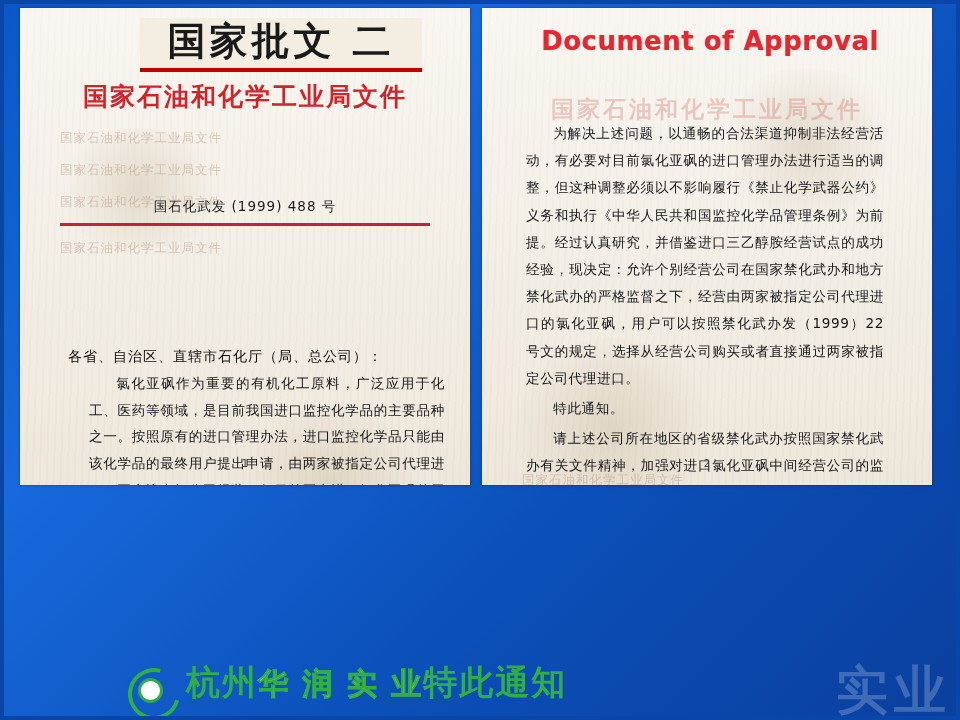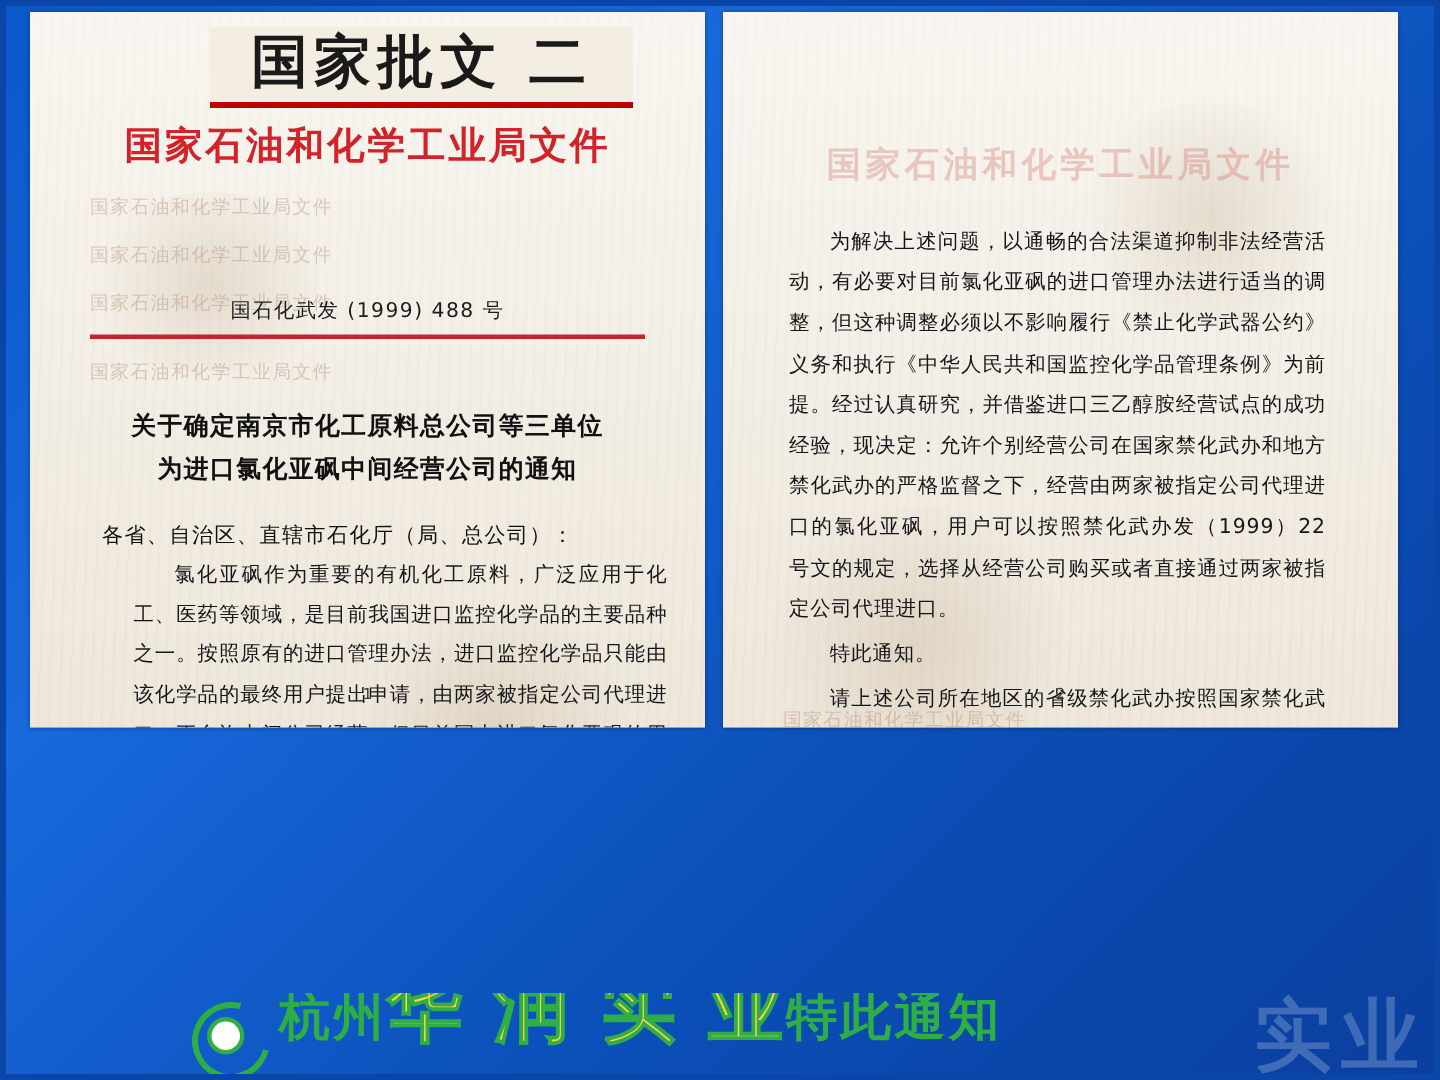--- a/index.html
+++ b/index.html
@@ -197,21 +197,20 @@
     position: absolute;
     top: 112px;
     left: 44px;
     width: 358px;
     font-family: "DejaVu Sans", sans-serif;
     font-size: 13.6px;
     line-height: 2.0;
     color: #15161a;
     text-align: justify;
     letter-spacing: 0.6px;
-    margin-top: 28px;
   }
   .doc-body-right p { margin: 0 0 3px 0; text-indent: 2em; }
 
   
   .logo-band {
     position: absolute;
     left: 0;
     bottom: 0;
     width: 960px;
     height: 58px;
@@ -257,21 +256,21 @@
     left: 186px;
     bottom: 14px;
     font-family: "DejaVu Sans", sans-serif;
     font-weight: bold;
     font-size: 34px;
     letter-spacing: 2px;
     color: #2fae46;
     white-space: nowrap;
   }
   .logo-cn .big {
-    font-size: 50px;
+    font-size: 30px;
     color: #ffd24a;
     -webkit-text-stroke: 1px #2fae46;
   }
   .logo-en {
     position: absolute;
     left: 190px;
     bottom: 2px;
     font-family: "DejaVu Sans", sans-serif;
     font-weight: bold;
     font-size: 11px;
@@ -293,22 +292,20 @@
 
     <div class="ghost-block" style="top:118px;">国家石油和化学工业局文件</div>
     <div class="ghost-block" style="top:150px;">国家石油和化学工业局文件</div>
     <div class="ghost-block" style="top:182px;">国家石油和化学工业局文件</div>
 
     <div class="doc-number">国石化武发 (1999) 488 号</div>
     <div class="red-rule"></div>
 
     <div class="ghost-block" style="top:228px;">国家石油和化学工业局文件</div>
 
-    <div class="doc-subject" style="white-space: pre-line;">关于确定南京市化工原料总公司等三单位
-为进口氯化亚砜中间经营公司的通知</div>
 
     <div class="doc-to">各省、自治区、直辖市石化厅（局、总公司）：</div>
 
     <div class="doc-body">
       <p>氯化亚砜作为重要的有机化工原料，广泛应用于化工、医药等领域，是目前我国进口监控化学品的主要品种之一。按照原有的进口管理办法，进口监控化学品只能由该化学品的最终用户提出申请，由两家被指定公司代理进口，不允许中间公司经营。但目前国内进口氯化亚砜的用户除少数几家较大企业外，大多是中、小企业，有些生产无计划、随意性大，周转资金较少，且代理进口周期较长，因此一般不单独申请进口，通常在国内市场上寻求货源。这种情况客观上助长了氯化亚砜的非法经营活动，造成氯化亚砜的进口管理秩序比较混乱。</p>
     </div>
 
     <div class="page-num">1</div>
   </div>
 
@@ -326,20 +323,21 @@
 
     <div class="ghost-block" style="top:460px;left:40px;width:366px;">国家石油和化学工业局文件</div>
     <div class="ghost-block" style="top:492px;left:40px;width:366px;">国家石油和化学工业局文件</div>
     <div class="ghost-block" style="top:524px;left:40px;width:366px;">国家石油和化学工业局文件</div>
     <div class="ghost-block" style="top:556px;left:40px;width:366px;">国家石油和化学工业局文件</div>
 
     <div class="page-num">2</div>
   </div>
 
   <div class="title-cn">国家批文 二</div>
+  <div class="title-en">Document of Approval</div>
 
   <div class="logo-band">
     <div class="logo-ghost">实业</div>
 
     <div class="logo-mark">
       <div class="ring"></div>
       <div class="dot"></div>
     </div>
 
     <div class="logo-cn">

